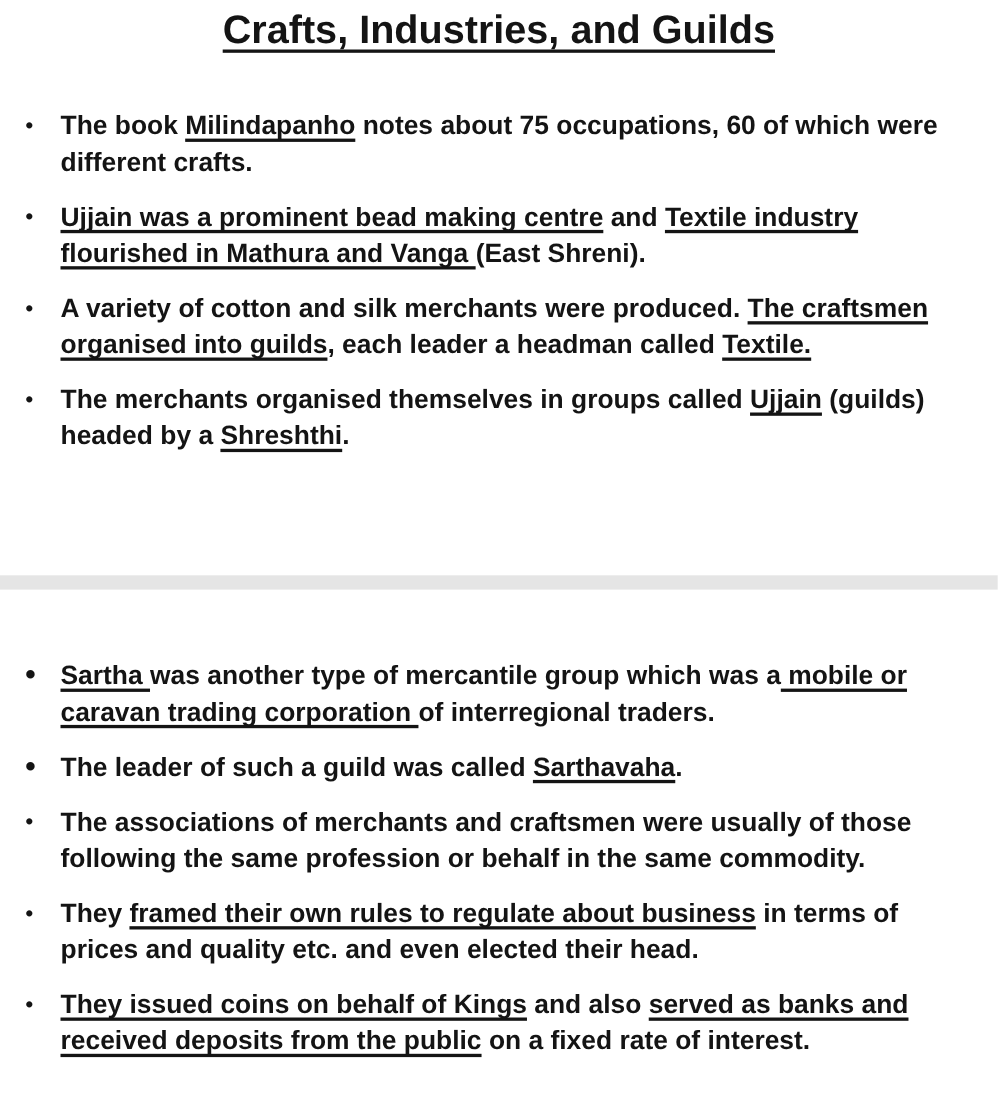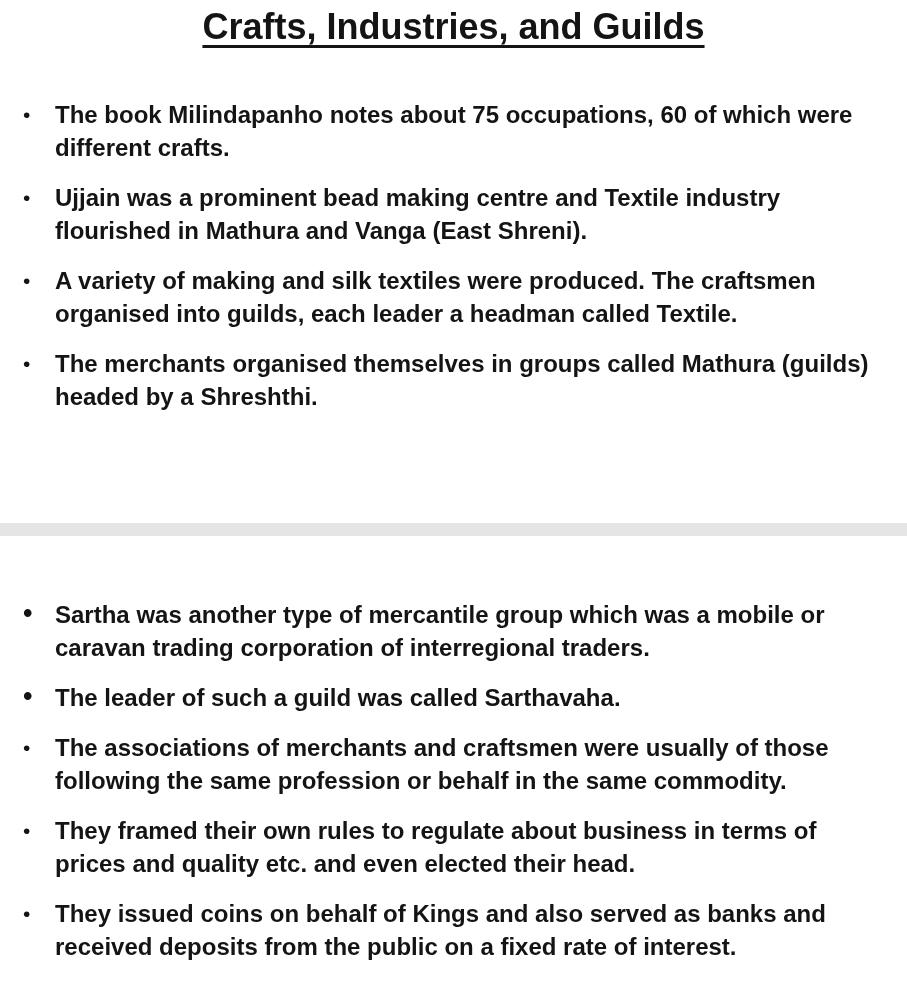--- a/index.html
+++ b/index.html
@@ -64,20 +64,21 @@
   }
   .marker.bold {
     font-size: 27px;
     font-weight: 700;
     top: -1px;
   }
   .seg-plain { font-weight: 700; }
   .seg-bold { font-weight: 700; }
   .seg-bold-underline {
     font-weight: 700;
+    text-decoration: underline;
     text-decoration-thickness: 2.5px;
     text-underline-offset: 4px;
     text-decoration-skip-ink: none;
   }
   .section-divider {
     position: absolute;
     top: 523px;
     left: 0;
     right: 0;
     height: 13px;
@@ -86,22 +87,22 @@
 </head>
 <body style="background: rgb(255, 255, 255); color: rgb(20, 20, 20);">
 
 <main>
   <h1 class="page-title">Crafts, Industries, and Guilds</h1>
 
   <section class="slide slide-1">
     <ul class="bullets">
         <li><span class="marker">•</span><span class="seg-plain">The book </span><span class="seg-bold-underline">Milindapanho</span><span class="seg-plain"> notes about 75 occupations, 60 of which were different crafts.</span></li>
         <li><span class="marker">•</span><span class="seg-bold-underline">Ujjain was a prominent bead making centre</span><span class="seg-plain"> and </span><span class="seg-bold-underline">Textile industry flourished in Mathura and Vanga </span><span class="seg-plain">(East Shreni).</span></li>
-        <li><span class="marker">•</span><span class="seg-plain">A variety of </span><span class="seg-bold">making and silk textiles</span><span class="seg-plain"> were produced. </span><span class="seg-bold-underline">The craftsmen organised into guilds</span><span class="seg-plain">, each leader a headman called </span><span class="seg-bold-underline">Textile.</span></li>
-        <li><span class="marker">•</span><span class="seg-plain">The merchants organised themselves in groups called </span><span class="seg-bold-underline">Mathura</span><span class="seg-plain"> (guilds) headed by a </span><span class="seg-bold-underline">Shreshthi</span><span class="seg-plain">.</span></li>
+        <li><span class="marker">•</span><span class="seg-plain">A variety of </span><span class="seg-bold">cotton and silk merchants</span><span class="seg-plain"> were produced. </span><span class="seg-bold-underline">The craftsmen organised into guilds</span><span class="seg-plain">, each leader a headman called </span><span class="seg-bold-underline">Textile.</span></li>
+        <li><span class="marker">•</span><span class="seg-plain">The merchants organised themselves in groups called </span><span class="seg-bold-underline">Ujjain</span><span class="seg-plain"> (guilds) headed by a </span><span class="seg-bold-underline">Shreshthi</span><span class="seg-plain">.</span></li>
       </ul>
   </section>
 
   <div class="section-divider" style="background: rgb(229, 229, 229);"></div>
 
   <section class="slide slide-2">
     <ul class="bullets">
         <li><span class="marker bold">•</span><span class="seg-bold-underline">Sartha </span><span class="seg-plain">was another type of mercantile group which was a</span><span class="seg-bold-underline"> mobile or caravan trading corporation </span><span class="seg-plain">of interregional traders.</span></li>
         <li><span class="marker bold">•</span><span class="seg-plain">The leader of such a guild was called </span><span class="seg-bold-underline">Sarthavaha</span><span class="seg-plain">.</span></li>
         <li><span class="marker">•</span><span class="seg-plain">The associations of merchants and craftsmen were usually of those following the </span><span class="seg-bold">same profession or behalf in the same commodity.</span></li>

